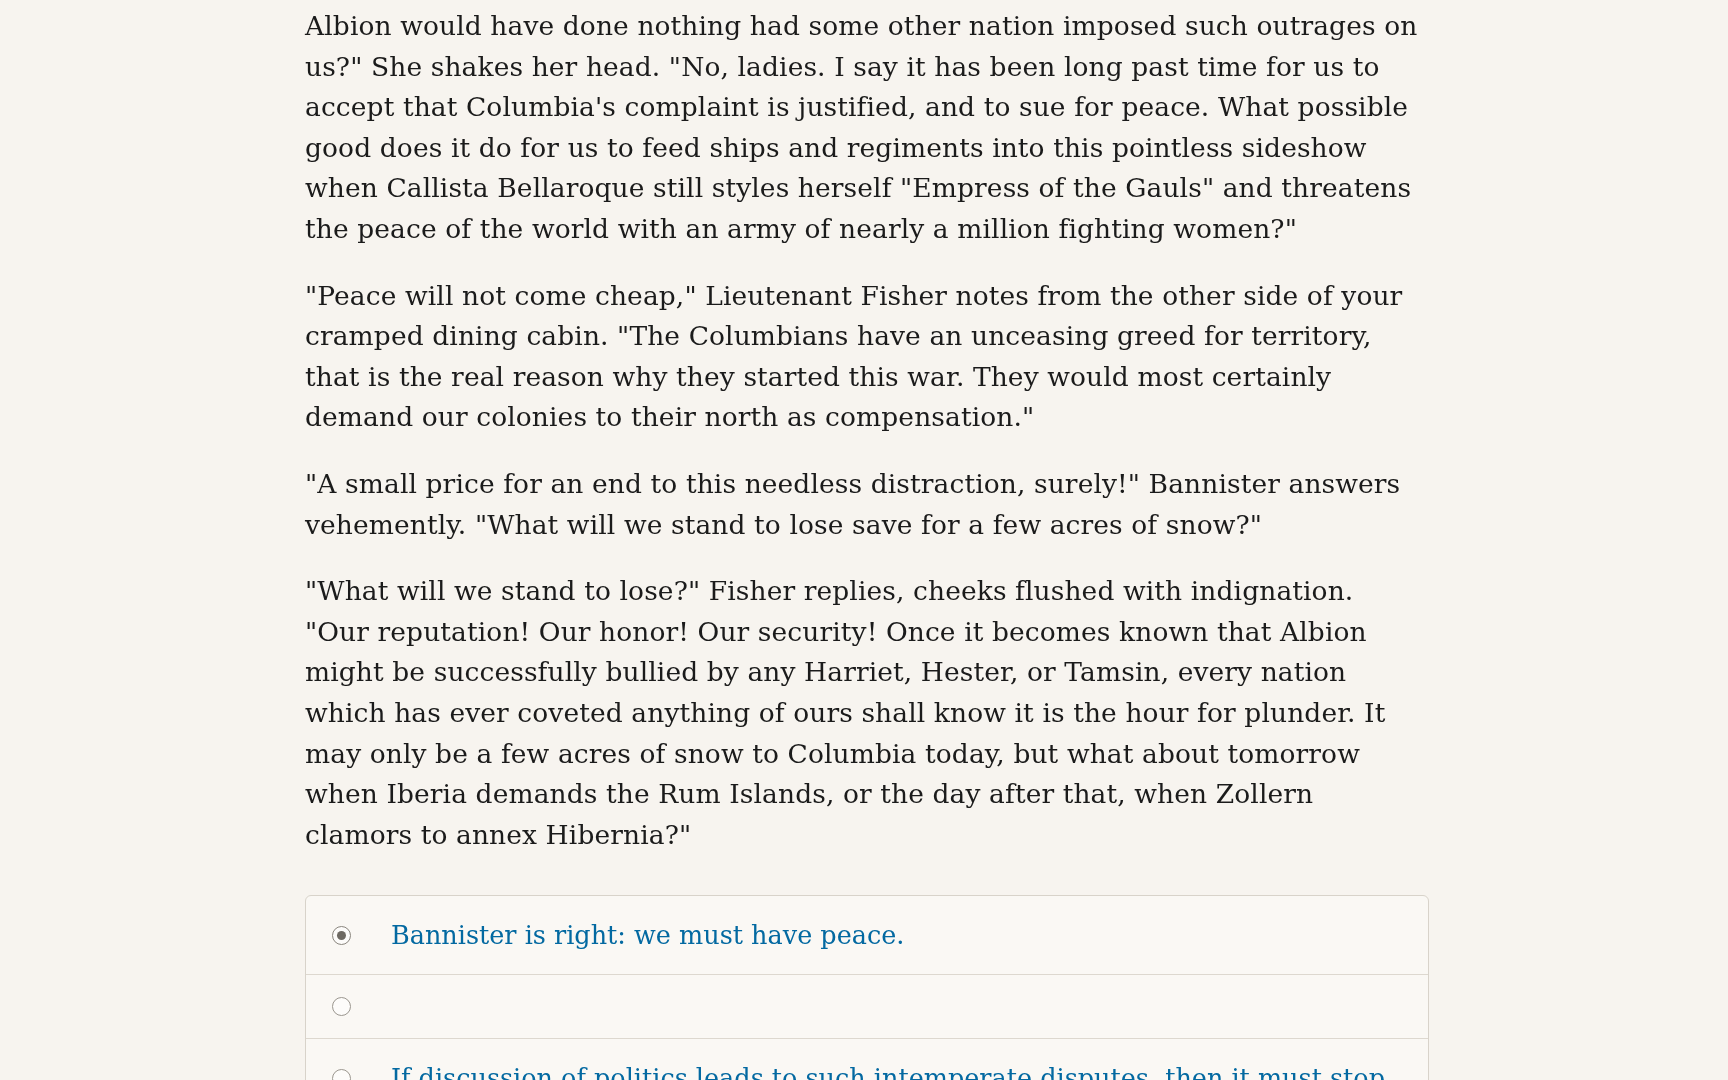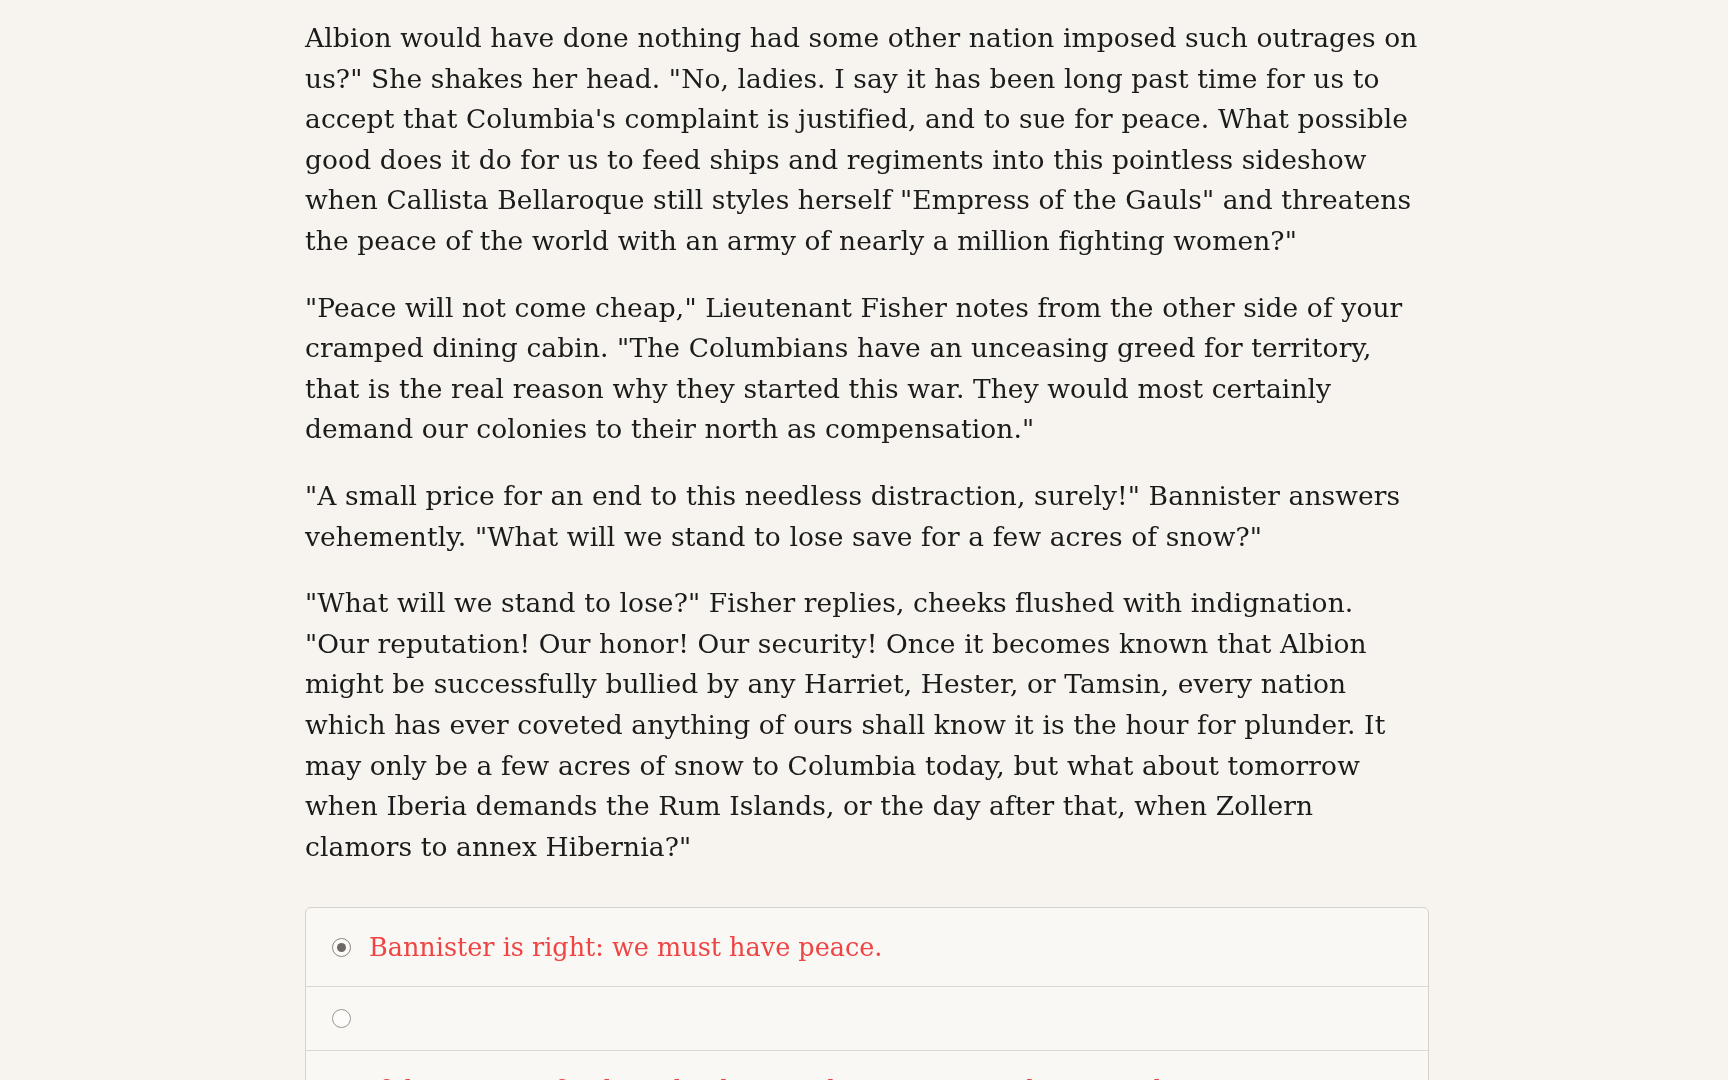--- a/index.html
+++ b/index.html
@@ -26,21 +26,21 @@
     padding-top: 2px;
   }
   .para {
     font-size: 26.5px;
     line-height: 40.6px;
     margin: 0 0 26px 0;
     letter-spacing: 0.1px;
     color: #1b1b1b;
   }
   .para:first-child {
-    margin-top: 16px;
+    margin-top: 4px;
   }
   .choices {
     margin-top: 40px;
     border: 1px solid #d8d3ca;
     border-radius: 6px;
     background: #faf8f4;
     overflow: hidden;
     width: 1122px;
   }
   .choice {
@@ -76,21 +76,22 @@
     width: 9px;
     height: 9px;
     margin-left: -4.5px;
     margin-top: -4.5px;
     border-radius: 50%;
     background: #6e6a63;
   }
   .choice-label {
     font-size: 25.5px;
     line-height: 34px;
-    color: #ef4444;
+    color: #0369a1;
+    margin-left: 22px;
   }
 </style>
 </head>
 <body>
 
 <div class="page">
   <div class="story">
     <p class="para">Albion would have done nothing had some other nation imposed such outrages on us?" She shakes her head. "No, ladies. I say it has been long past time for us to accept that Columbia's complaint is justified, and to sue for peace. What possible good does it do for us to feed ships and regiments into this pointless sideshow when Callista Bellaroque still styles herself "Empress of the Gauls" and threatens the peace of the world with an army of nearly a million fighting women?"</p>
     <p class="para">"Peace will not come cheap," Lieutenant Fisher notes from the other side of your cramped dining cabin. "The Columbians have an unceasing greed for territory, that is the real reason why they started this war. They would most certainly demand our colonies to their north as compensation."</p>
     <p class="para">"A small price for an end to this needless distraction, surely!" Bannister answers vehemently. "What will we stand to lose save for a few acres of snow?"</p>

